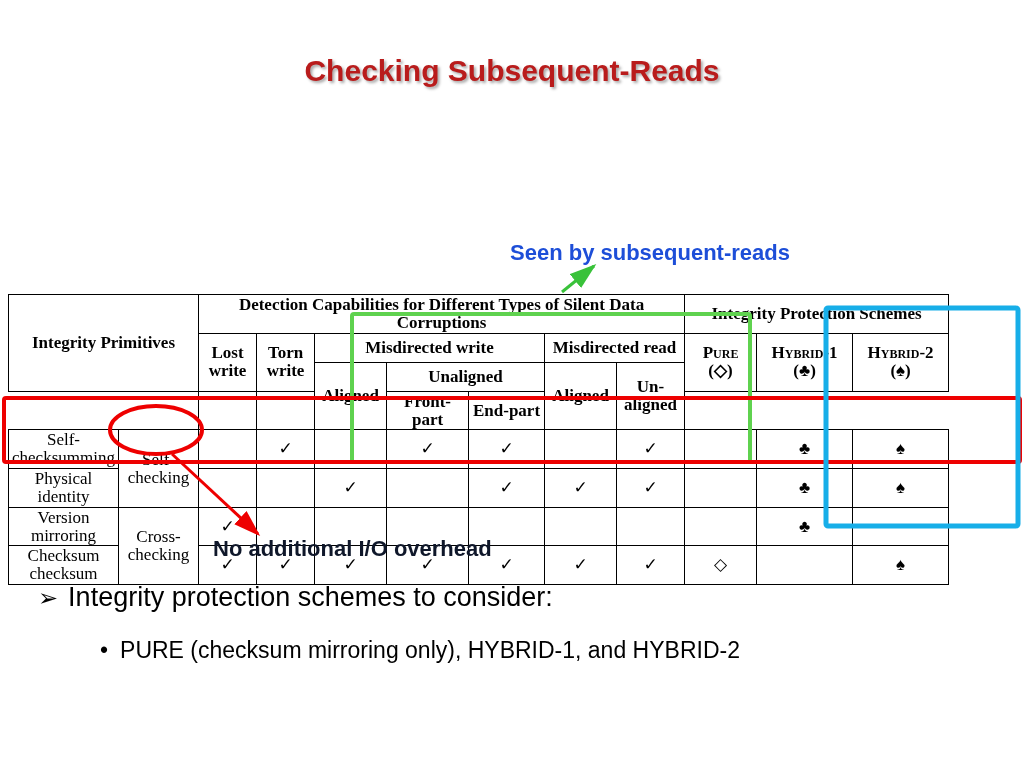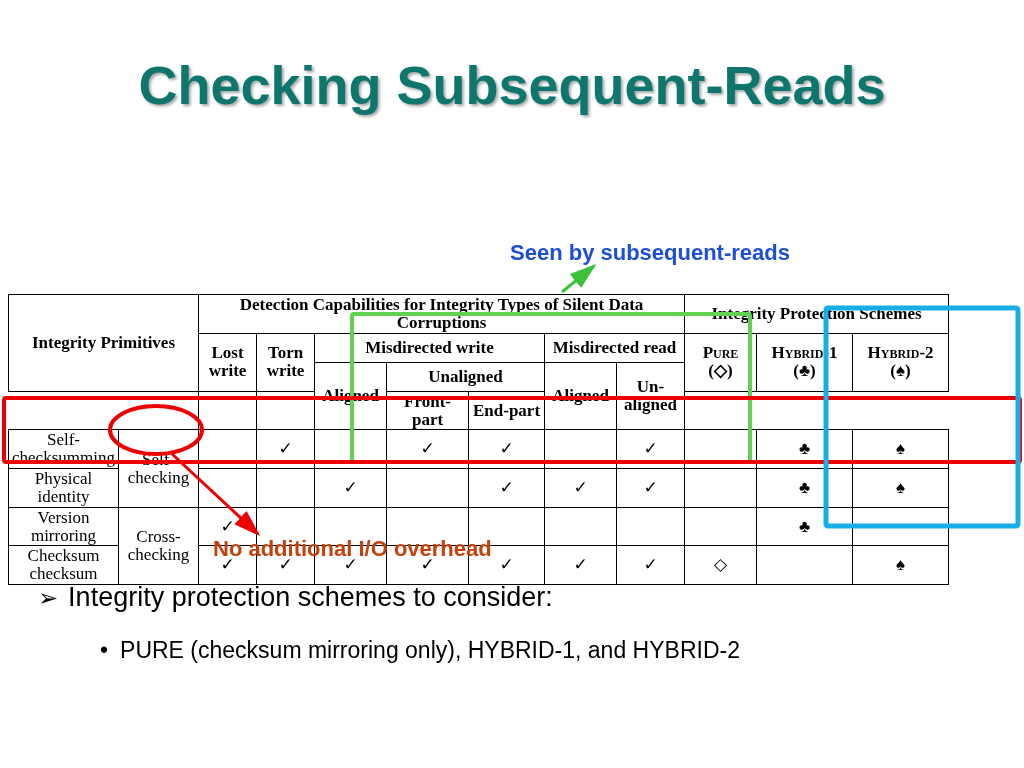--- a/index.html
+++ b/index.html
@@ -14,40 +14,40 @@
   }
   .slide {
     width: 1024px;
     height: 768px;
     position: relative;
     box-sizing: border-box;
   }
   .title {
     font-family: Arial, sans-serif;
     font-weight: bold;
-    font-size: 54px;
+    font-size: 30px;
     text-align: center;
     margin-top: 54px;
-    color: #0f766e;
+    color: #b91c1c;
     text-shadow: 2px 2px 3px rgba(0,0,0,0.35);
   }
   .annot-green {
     font-family: Arial, sans-serif;
     font-weight: bold;
     font-size: 22px;
     color: #1d4ed8;
     position: absolute;
     left: 510px;
     top: 186px;
   }
   .annot-red {
     font-family: Arial, sans-serif;
     font-weight: bold;
     font-size: 22px;
-    color: #c2410c;
+    color: #0f172a;
     position: absolute;
     left: 213px;
     top: 482px;
   }
   .table-wrap {
     position: absolute;
     left: 8px;
     top: 240px;
     width: 1012px;
   }
@@ -129,21 +129,21 @@
           <col style="width:76px">
         <col style="width:72px">
           <col style="width:68px">
         <col style="width:72px">
           <col style="width:96px">
           <col style="width:96px">
       </colgroup>
       <tbody>
           <tr>
         <th rowspan="3" colspan="2" class="hdr-big">Integrity Primitives</th>
-        <th colspan="7" class="hdr-big">Detection Capabilities for Integrity Types of Silent Data Corruptions</th>
+        <th colspan="7" class="hdr-big">Detection Capabilities for Different Types of Silent Data Corruptions</th>
         <th colspan="3" class="hdr-big">Integrity Protection Schemes</th>
       </tr>
       <tr>
         <th rowspan="2"><span>Lost write</span></th>
         <th rowspan="2"><span>Torn write</span></th>
         <th colspan="3">Misdirected write</th>
         <th colspan="2">Misdirected read</th>
         <th rowspan="2"><span class="sc">Pure</span><br><span>(◇)</span></th>
         <th rowspan="2"><span class="sc">Hybrid-1</span><br><span>(♣)</span></th>
         <th rowspan="2"><span class="sc">Hybrid-2</span><br><span>(♠)</span></th>

